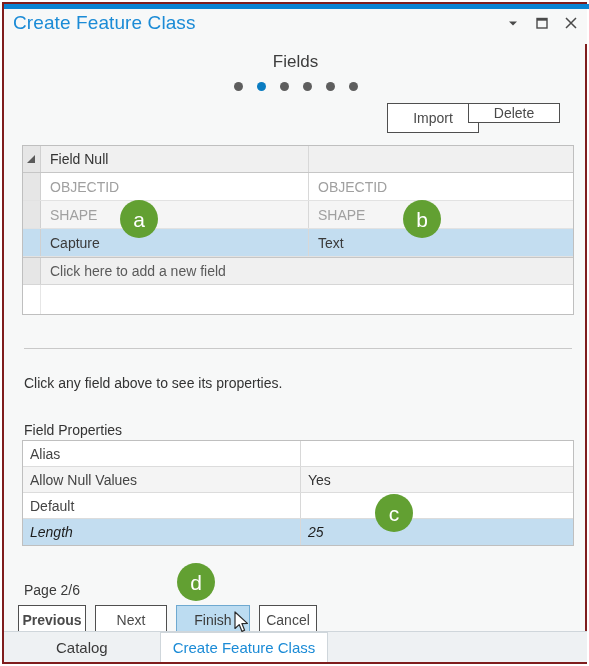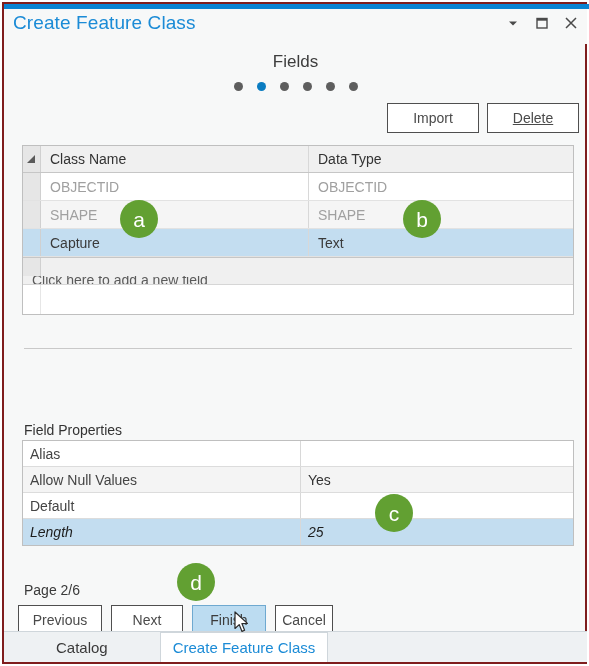--- a/index.html
+++ b/index.html
@@ -118,25 +118,24 @@
 
   .btn-import {
     position: absolute;
     left: 383px;
     top: 99px;
     width: 92px;
     height: 30px;
   }
   .btn-delete {
     position: absolute;
-    left: 483px;
+    left: 464px;
     top: 99px;
     width: 92px;
-    height: 30px;
-    text-decoration: underline;
+    height: 20px;
   }
 
   
   .grid {
     position: absolute;
     left: 18px;
     top: 141px;
     width: 552px;
     height: 170px;
     border: 1px solid #bfbfbf;
@@ -152,21 +151,20 @@
   }
   .grid-row.header {
     height: 27px;
     background: #f0f0f0;
     border-bottom: 1px solid #c6c6c6;
   }
   .grid-row.addrow {
     background: #f0f0f0;
     border-bottom: 1px solid #d6d6d6;
     border-top: 1px solid #c6c6c6;
-    flex-direction: column;
   }
   .grid-row.alt { background: #f5f5f5; }
   .grid-row.selected { background: #c3ddf0; }
 
   .gutter {
     width: 18px;
     flex: 0 0 18px;
     background: #e6e6e6;
     border-right: 1px solid #d0d0d0;
     position: relative;
@@ -299,21 +297,21 @@
     background: #ffffff;
     border: 1px solid #4f4f4f;
     font-family: "Liberation Sans", sans-serif;
     font-size: 14px;
     color: #4a4a4a;
     display: flex;
     align-items: center;
     justify-content: center;
     cursor: default;
   }
-  .nav-btn.w-prev { width: 84px; }
+  .nav-btn.w-prev { width: 68px; font-weight: bold; }
   .nav-btn.w-next { width: 72px; }
   .nav-btn.w-finish { width: 74px; }
   .nav-btn.w-cancel { width: 58px; }
   .nav-btn.hover {
     background: #bcdcf1;
     border: 1px solid #6fa9d0;
     color: #3b3b3b;
   }
 
   
@@ -420,22 +418,21 @@
 
     <button class="btn btn-import">Import</button>
     <button class="btn btn-delete">Delete</button>
 
     <div class="grid">
 
       <div class="grid-row header">
         <div class="gutter">
           <span class="tri-icon"></span>
         </div>
-        <div class="cell c1">Class Name</div>
-        <div class="cell c2">Data Type</div>
+        <div class="cell c1">Field Null</div>
       </div>
 
       <div class="grid-row">
         <div class="gutter"></div>
         <div class="cell c1 muted">OBJECTID</div>
         <div class="cell c2 muted">OBJECTID</div>
       </div>
 
       <div class="grid-row alt">
         <div class="gutter"></div>
@@ -454,20 +451,21 @@
         <div class="cell c1" style="width:auto;flex:1 1 auto;border-right:none;">Click here to add a new field</div>
       </div>
 
       <div class="grid-filler">
         <div class="gutter"></div>
       </div>
     </div>
 
     <div class="separator"></div>
 
+    <div class="hint-text">Click any field above to see its properties.</div>
 
     <div class="props-label">Field Properties</div>
 
     <div class="props">
       <div class="prop-row">
         <div class="prop-key">Alias</div>
         <div class="prop-val"></div>
       </div>
       <div class="prop-row alt">
         <div class="prop-key">Allow Null Values</div>

